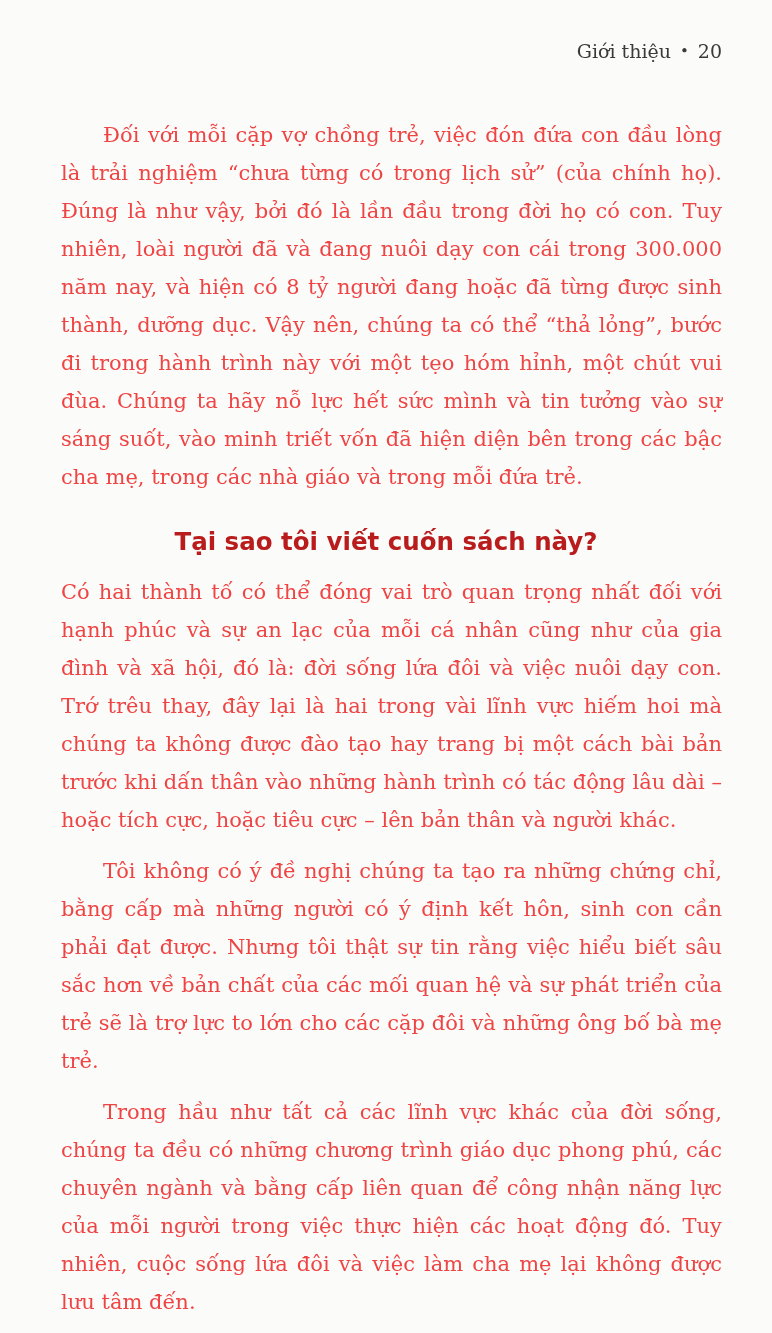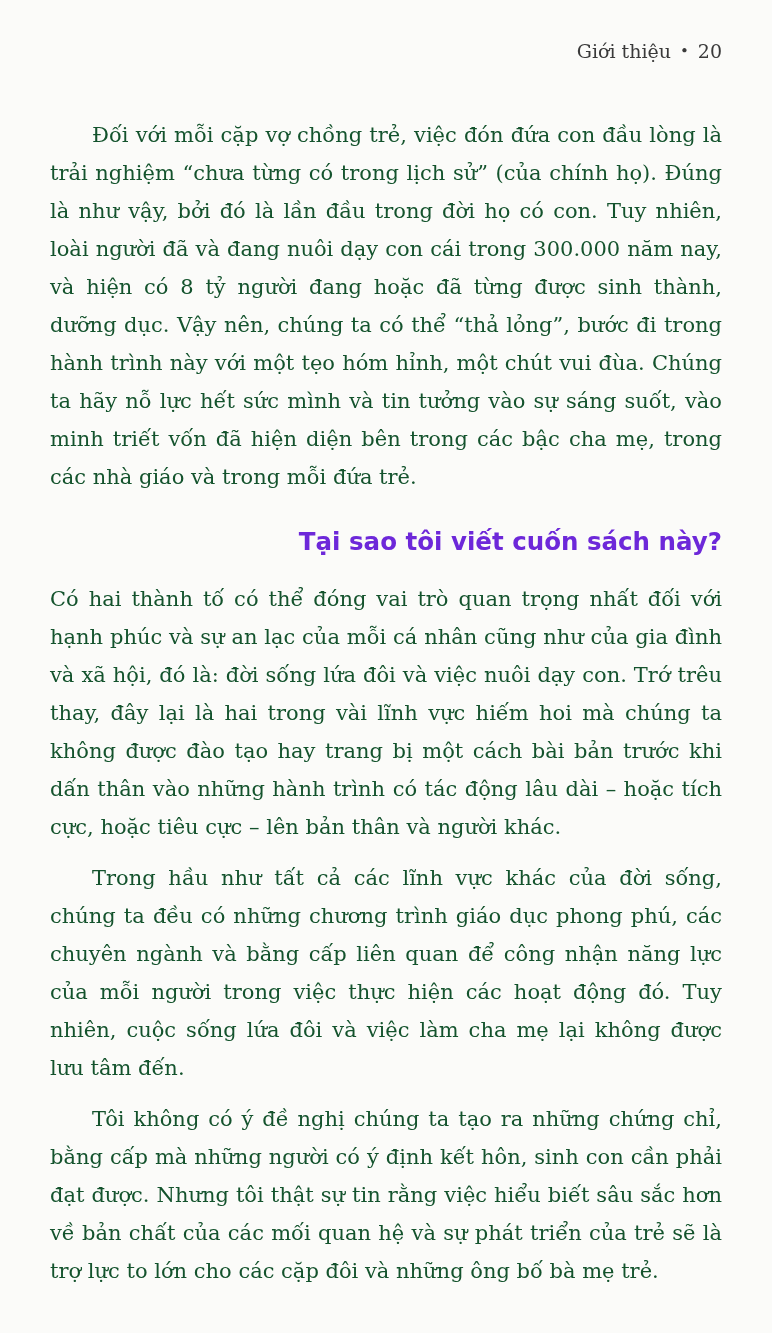--- a/index.html
+++ b/index.html
@@ -31,53 +31,53 @@
     color: #3a3a3a;
     margin-bottom: 52px;
   }
   .page-header .sep {
     font-size: 15px;
     position: relative;
     top: -2px;
     color: #3a3a3a;
   }
   main p {
-    margin: 0 0 13px 0;
+    margin: 0 0 13px 11px;
     font-size: 21px;
     line-height: 38px;
     text-align: justify;
-    color: #14532d;
+    color: #ef4444;
   }
   main p.indent {
     text-indent: 42px;
   }
   h2.section-heading {
     font-family: "DejaVu Sans", "Liberation Sans", sans-serif;
     font-weight: 700;
     font-size: 24.5px;
     line-height: 32px;
-    color: #6d28d9;
-    margin: 30px 0 22px 0;
-    text-align: right;
+    color: #b91c1c;
+    margin: 30px 0 15px 0;
+    text-align: center;
   }
 </style>
 </head>
 <body>
 
 <div class="page">
 
   <header class="page-header">
     <span>Giới thiệu</span>
     <span class="sep">•</span>
     <span>20</span>
   </header>
 
   <main>
     <p class="indent">Đối với mỗi cặp vợ chồng trẻ, việc đón đứa con đầu lòng là trải nghiệm “chưa từng có trong lịch sử” (của chính họ). Đúng là như vậy, bởi đó là lần đầu trong đời họ có con. Tuy nhiên, loài người đã và đang nuôi dạy con cái trong 300.000 năm nay, và hiện có 8 tỷ người đang hoặc đã từng được sinh thành, dưỡng dục. Vậy nên, chúng ta có thể “thả lỏng”, bước đi trong hành trình này với một tẹo hóm hỉnh, một chút vui đùa. Chúng ta hãy nỗ lực hết sức mình và tin tưởng vào sự sáng suốt, vào minh triết vốn đã hiện diện bên trong các bậc cha mẹ, trong các nhà giáo và trong mỗi đứa trẻ.</p>
 
     <h2 class="section-heading">Tại sao tôi viết cuốn sách này?</h2>
 
     <p>Có hai thành tố có thể đóng vai trò quan trọng nhất đối với hạnh phúc và sự an lạc của mỗi cá nhân cũng như của gia đình và xã hội, đó là: đời sống lứa đôi và việc nuôi dạy con. Trớ trêu thay, đây lại là hai trong vài lĩnh vực hiếm hoi mà chúng ta không được đào tạo hay trang bị một cách bài bản trước khi dấn thân vào những hành trình có tác động lâu dài – hoặc tích cực, hoặc tiêu cực – lên bản thân và người khác.</p>
+    <p class="indent">Tôi không có ý đề nghị chúng ta tạo ra những chứng chỉ, bằng cấp mà những người có ý định kết hôn, sinh con cần phải đạt được. Nhưng tôi thật sự tin rằng việc hiểu biết sâu sắc hơn về bản chất của các mối quan hệ và sự phát triển của trẻ sẽ là trợ lực to lớn cho các cặp đôi và những ông bố bà mẹ trẻ.</p>
     <p class="indent">Trong hầu như tất cả các lĩnh vực khác của đời sống, chúng ta đều có những chương trình giáo dục phong phú, các chuyên ngành và bằng cấp liên quan để công nhận năng lực của mỗi người trong việc thực hiện các hoạt động đó. Tuy nhiên, cuộc sống lứa đôi và việc làm cha mẹ lại không được lưu tâm đến.</p>
-    <p class="indent">Tôi không có ý đề nghị chúng ta tạo ra những chứng chỉ, bằng cấp mà những người có ý định kết hôn, sinh con cần phải đạt được. Nhưng tôi thật sự tin rằng việc hiểu biết sâu sắc hơn về bản chất của các mối quan hệ và sự phát triển của trẻ sẽ là trợ lực to lớn cho các cặp đôi và những ông bố bà mẹ trẻ.</p>
   </main>
 
 </div>
 
 </body></html>

